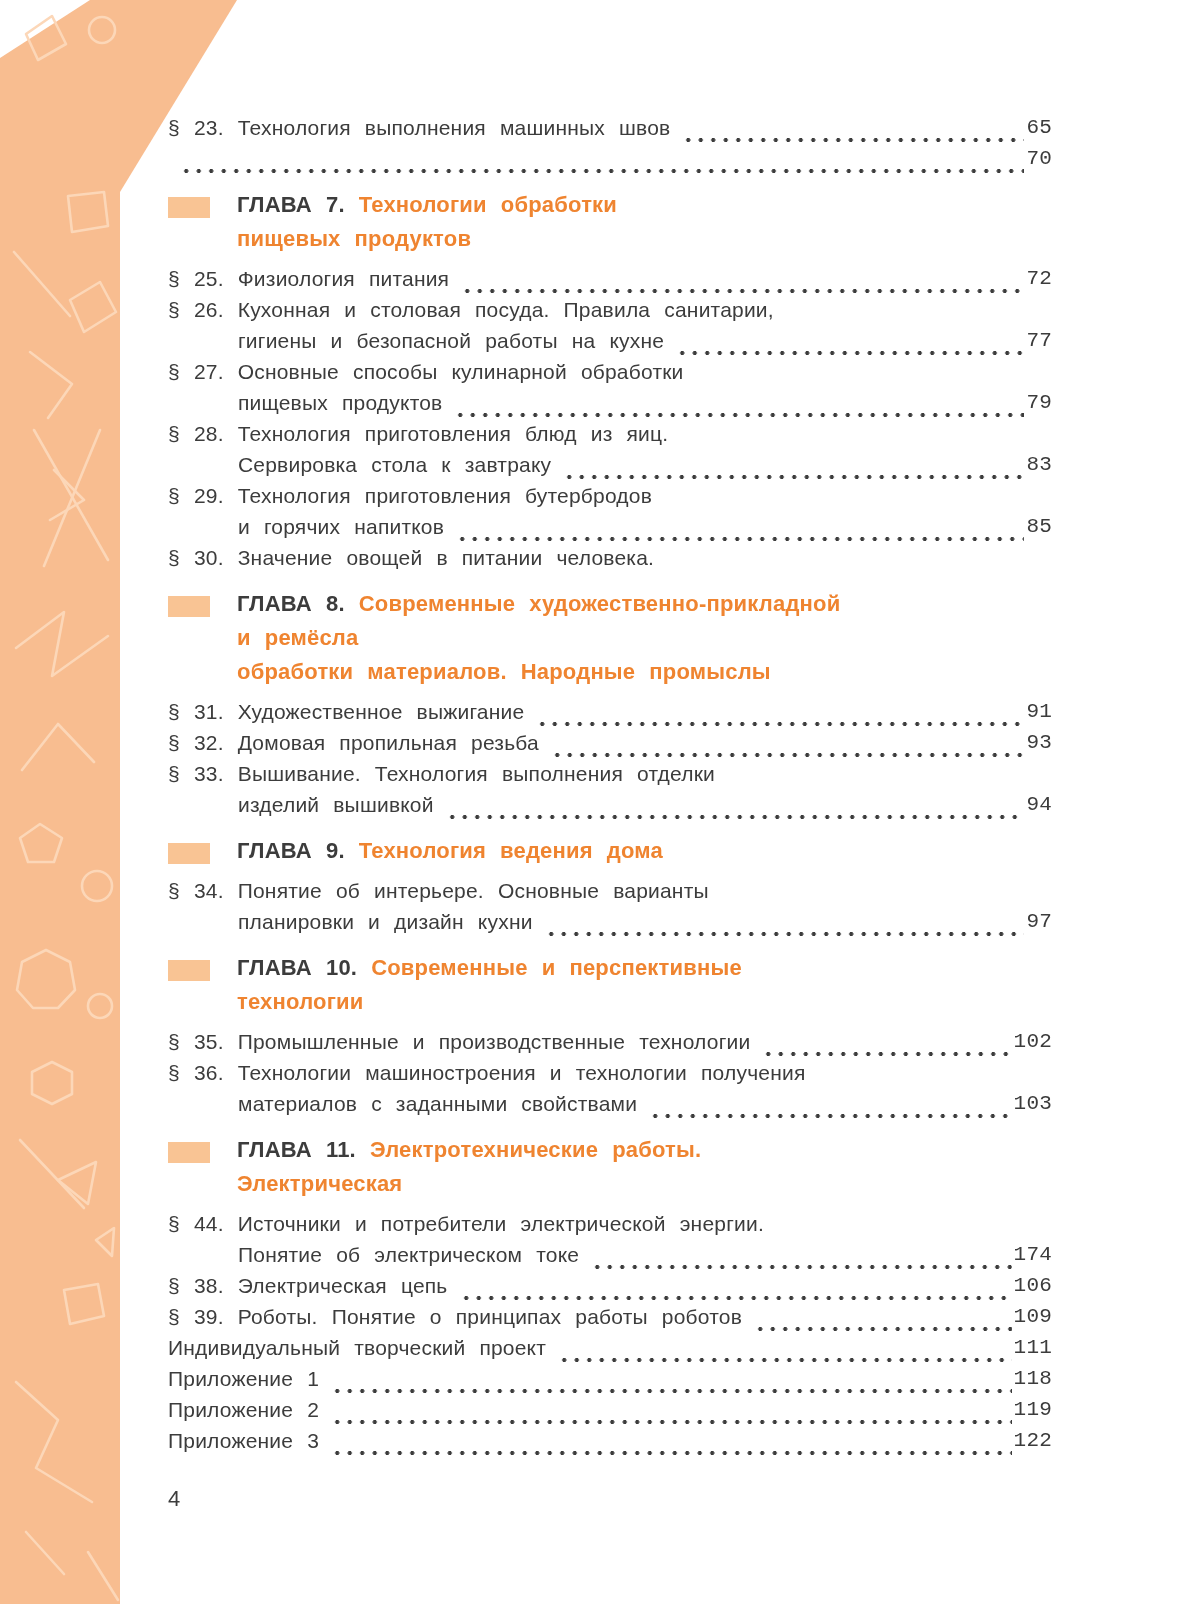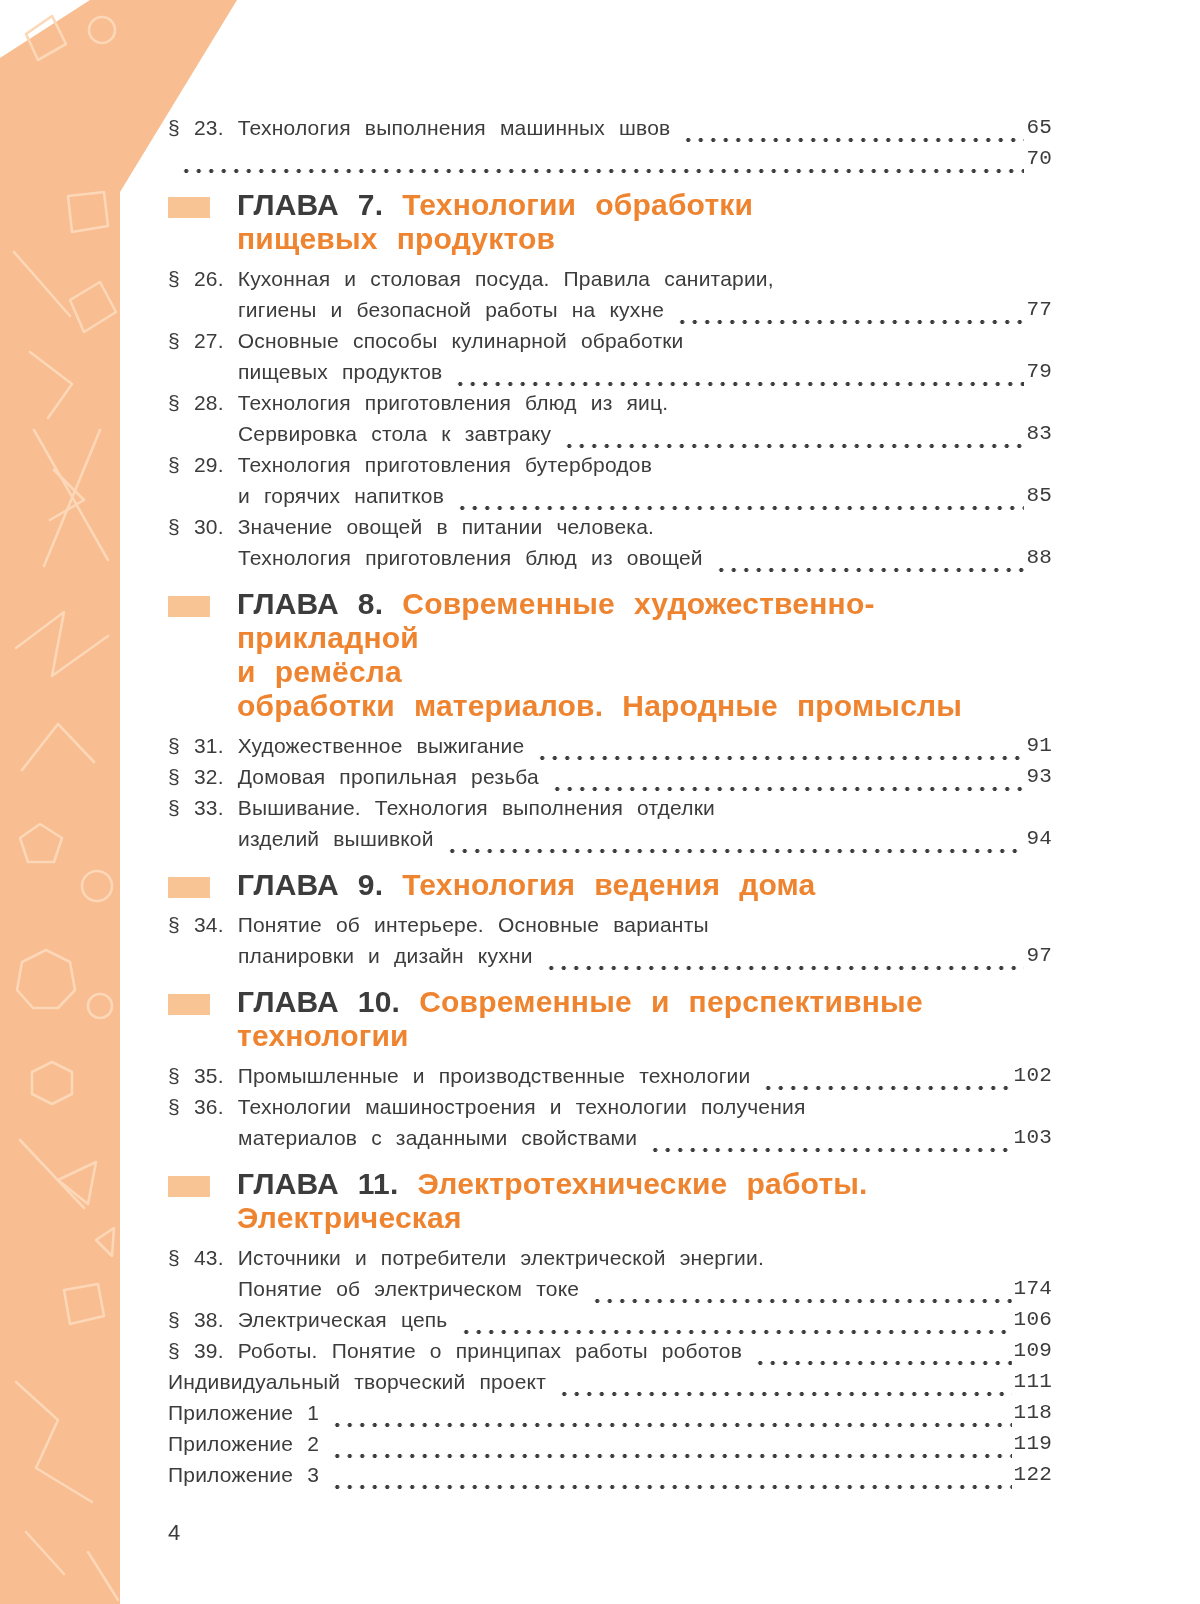--- a/index.html
+++ b/index.html
@@ -26,21 +26,21 @@
     margin: 0 2px 0 12px;
     background-image: radial-gradient(circle, var(--text, #3c3c3c) 1.8px, transparent 2.3px);
     background-size: 12.5px 6px;
     background-repeat: repeat-x;
     background-position: left center;
   }
   .pg { white-space: nowrap; font-family: Liberation Mono, monospace; }
 
   .chapter { display: flex; margin: 14px 0 7px; }
   .bullet { flex: 0 0 auto; width: 42px; height: 21px; background: var(--bullet, #f9c494); margin: 9px 27px 0 0; }
-  .chapter-text { font-size: 30px; line-height: 34px; font-weight: 700; word-spacing: 0.35em; letter-spacing: 0.2px; }
+  .chapter-text { font-size: 22px; line-height: 34px; font-weight: 700; word-spacing: 0.35em; letter-spacing: 0.2px; }
   .chapter-line { display: block; }
   .chapter-num { color: var(--text, #3c3c3c); }
   .chapter-title { color: var(--chapter-accent, #ef8430); }
 
   .page-number { margin-top: 30px; font-size: 22px; line-height: 26px; }
 </style>
 </head>
 <body>
 
 <svg class="band" width="240" height="1604" viewBox="0 0 240 1604" xmlns="http://www.w3.org/2000/svg">
@@ -91,20 +91,27 @@
       </div>
       <div class="chapter">
         <span class="bullet"></span>
         <div class="chapter-text">
           <div class="chapter-line"><span class="chapter-num">ГЛАВА 7. </span><span class="chapter-title">Технологии обработки</span></div>
           <div class="chapter-line"><span class="chapter-title">пищевых продуктов</span></div>
         </div>
       </div>
       <div class="entry">
         <div class="row">
+          <span class="txt">§ 25. Физиология питания</span>
+          <span class="dots"></span>
+          <span class="pg">72</span>
+        </div>
+      </div>
+      <div class="entry">
+        <div class="row">
           <span class="txt">§ 26. Кухонная и столовая посуда. Правила санитарии,</span>
         </div>
         <div class="row cont">
           <span class="txt">гигиены и безопасной работы на кухне</span>
           <span class="dots"></span>
           <span class="pg">77</span>
         </div>
       </div>
       <div class="entry">
         <div class="row">
@@ -132,25 +139,20 @@
         </div>
         <div class="row cont">
           <span class="txt">и горячих напитков</span>
           <span class="dots"></span>
           <span class="pg">85</span>
         </div>
       </div>
       <div class="entry">
         <div class="row">
           <span class="txt">§ 30. Значение овощей в питании человека.</span>
-        </div>
-        <div class="row cont">
-          <span class="txt">Технология приготовления блюд из овощей</span>
-          <span class="dots"></span>
-          <span class="pg">88</span>
         </div>
       </div>
       <div class="chapter">
         <span class="bullet"></span>
         <div class="chapter-text">
           <div class="chapter-line"><span class="chapter-num">ГЛАВА 8. </span><span class="chapter-title">Современные художественно-прикладной</span></div>
           <div class="chapter-line"><span class="chapter-title">и ремёсла</span></div>
           <div class="chapter-line"><span class="chapter-title">обработки материалов. Народные промыслы</span></div>
         </div>
       </div>
@@ -220,21 +222,21 @@
       </div>
       <div class="chapter">
         <span class="bullet"></span>
         <div class="chapter-text">
           <div class="chapter-line"><span class="chapter-num">ГЛАВА 11. </span><span class="chapter-title">Электротехнические работы.</span></div>
           <div class="chapter-line"><span class="chapter-title">Электрическая</span></div>
         </div>
       </div>
       <div class="entry">
         <div class="row">
-          <span class="txt">§ 43. Источники и потребители электрической энергии.</span>
+          <span class="txt">§ 44. Источники и потребители электрической энергии.</span>
         </div>
         <div class="row cont">
           <span class="txt">Понятие об электрическом токе</span>
           <span class="dots"></span>
           <span class="pg">174</span>
         </div>
       </div>
       <div class="entry">
         <div class="row">
           <span class="txt">§ 38. Электрическая цепь</span>

